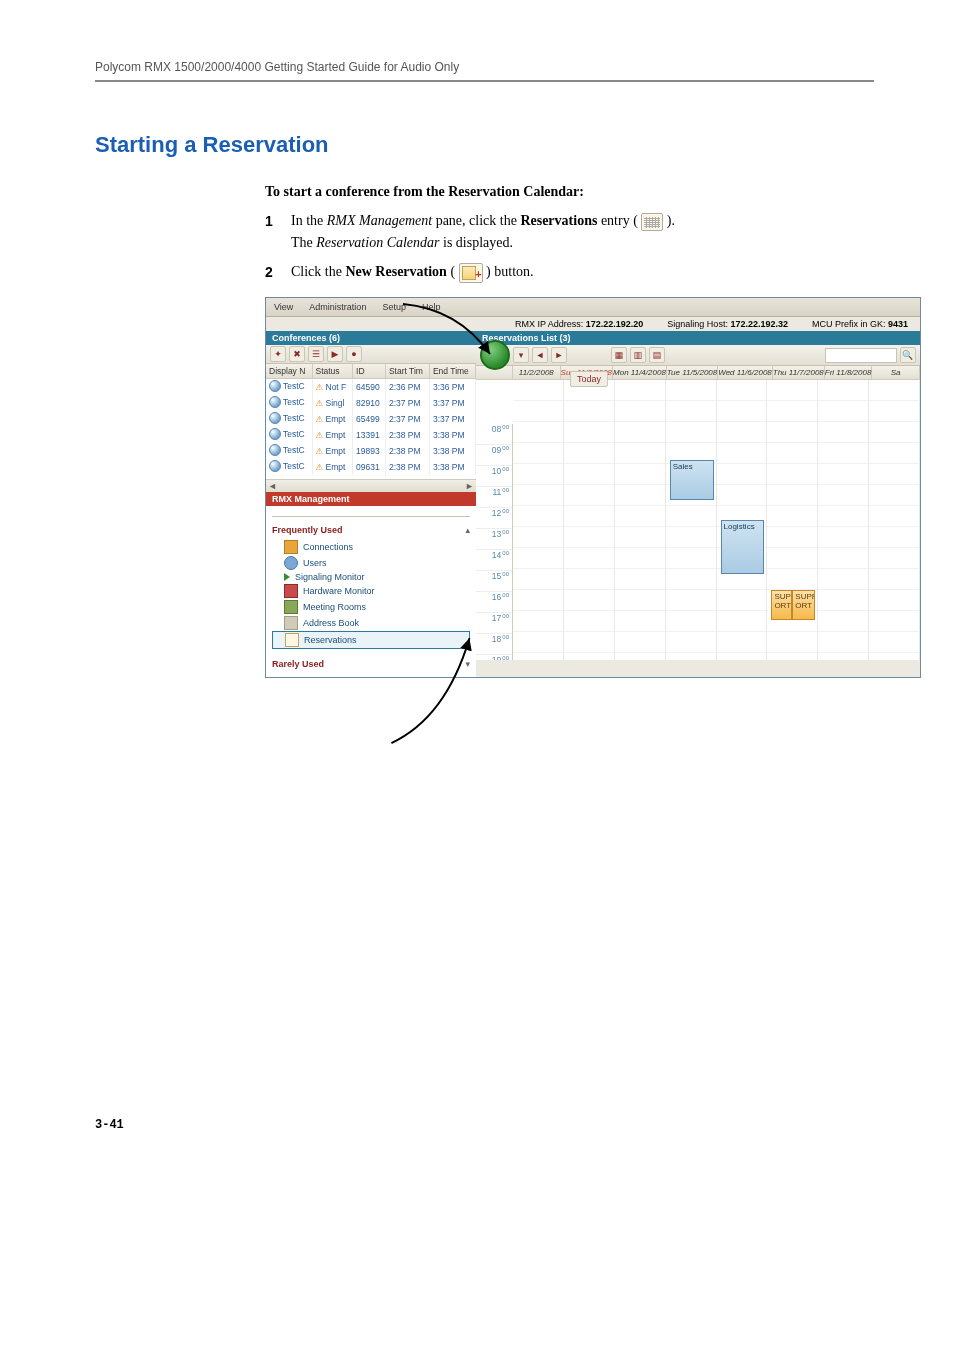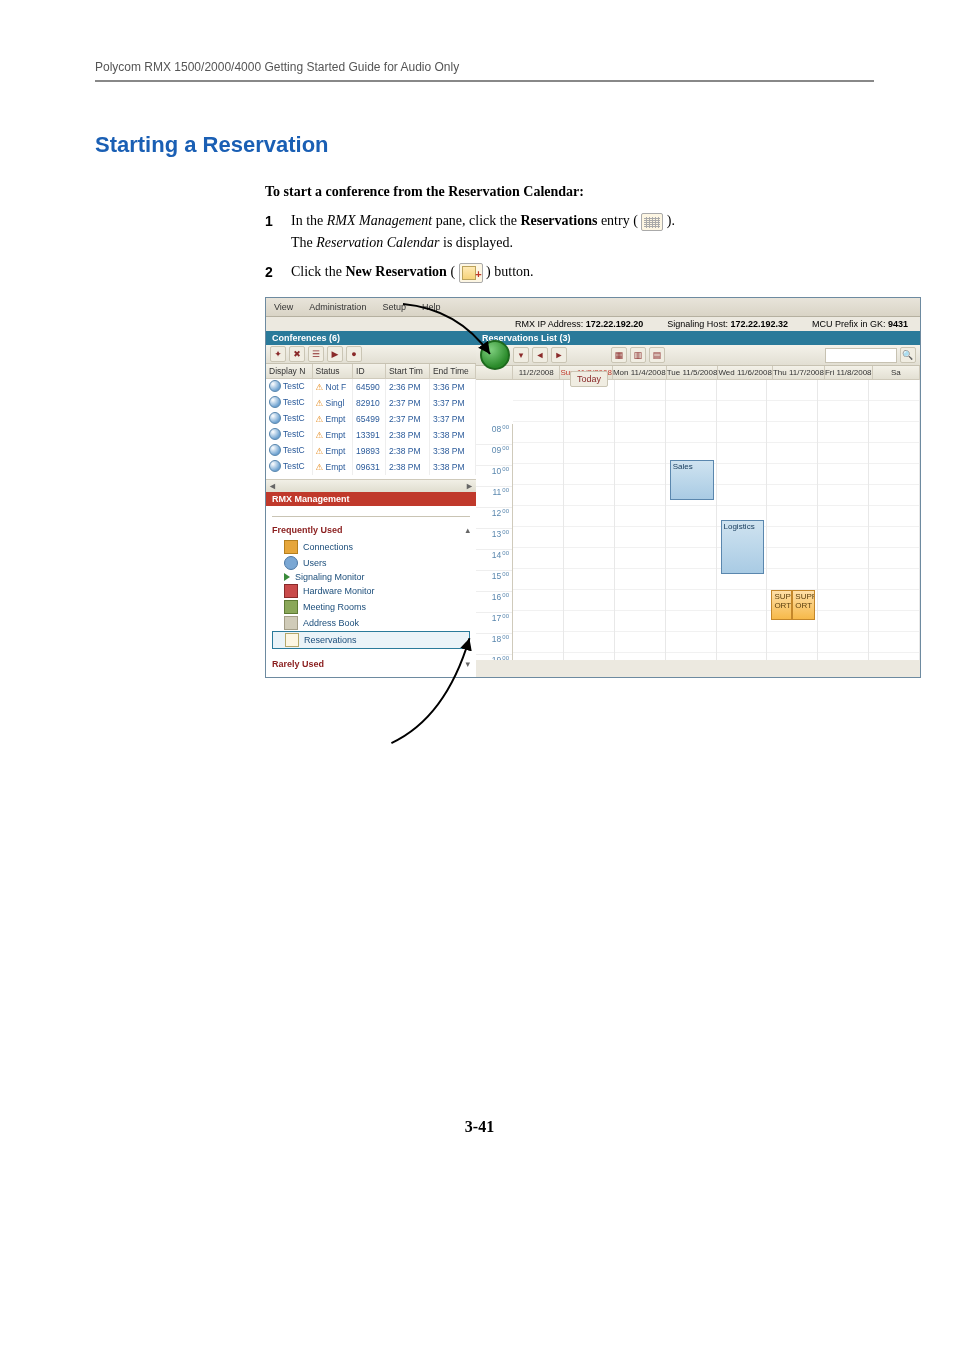--- a/index.html
+++ b/index.html
@@ -238,45 +238,45 @@
   .rsv-toolbar .search-inp {
     margin-left:auto; width:70px; height:13px;
     border:1px solid #c7c2b2; background:#fff;
   }
   .cal-pointer {
     position:absolute; top:-46px; left:-78px;
     pointer-events:none;
   }
   .cal-header-row {
     display:flex; background:linear-gradient(#f3f1e8,#e3e0d3);
-    border-bottom:1px solid #cfcabb; font-size:8px; color:#333;
+    border-bottom:1px solid #cfcabb; font-size:8px; color:#333;font-style:italic;
   }
   .cal-time-col { width:36px; flex-shrink:0; border-right:1px solid #cfcabb; }
   .cal-day-head { flex:1; text-align:center; padding:2px 0; border-right:1px solid #cfcabb; white-space:nowrap;}
   .cal-day-head.today { color:#c0392b; }
   .cal-body { display:flex; height:280px; background:#fff; overflow:hidden;}
   .cal-hours { width:36px; border-right:1px solid #cfcabb;margin-top:44px; }
   .cal-hours .hr { height:20px; font-size:8.5px; color:#5a87ae; display:flex; align-items:flex-start; justify-content:flex-end; padding-right:3px; border-bottom:1px solid #eee;}
   .cal-hours .hr sup { font-size:6px; margin-left:1px;}
   .cal-grid { flex:1; display:flex; position:relative;}
   .cal-col { flex:1; border-right:1px solid #e8e8e8; position:relative;}
   .cal-col .row { height:20px; border-bottom:1px solid #f1f1f1;}
   .evt {
     position:absolute; left:4px; right:2px;
     background: linear-gradient(#cfe3f0,#a9cbe4);
     border:1px solid #5a87ae;
     font-size:8px; padding:1px 2px; color:#153a5a;
     overflow:hidden;
   }
   .evt.orange { background:linear-gradient(#ffe0a8,#f6b94a); border-color:#c4872a; color:#5a3e0e;}
   .page-num {
-    text-align:center;
+    text-align:left;
     font-weight:bold;
-    font-family: Liberation Serif, serif;
-    font-size:16px;
+    font-family: Liberation Mono, monospace;
+    font-size:12px;
     margin-top:440px;
     margin-right:10px;
   }
 </style>
 </head>
 <body>
 
 <div class="page">
   <div class="header-line">Polycom RMX 1500/2000/4000 Getting Started Guide for Audio Only</div>
   <hr class="hr-top">

